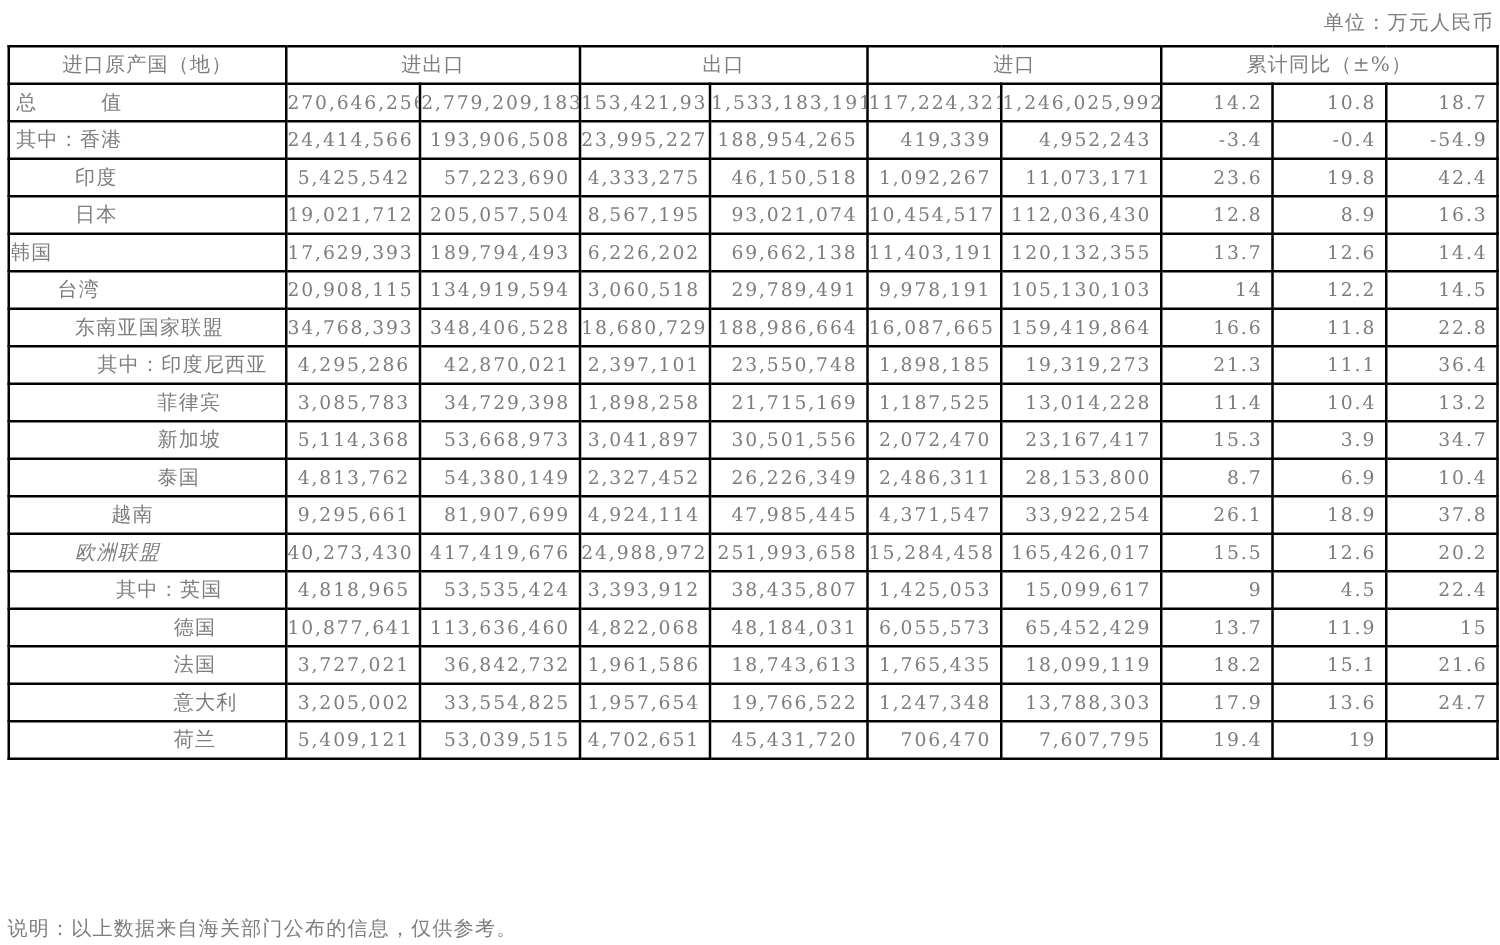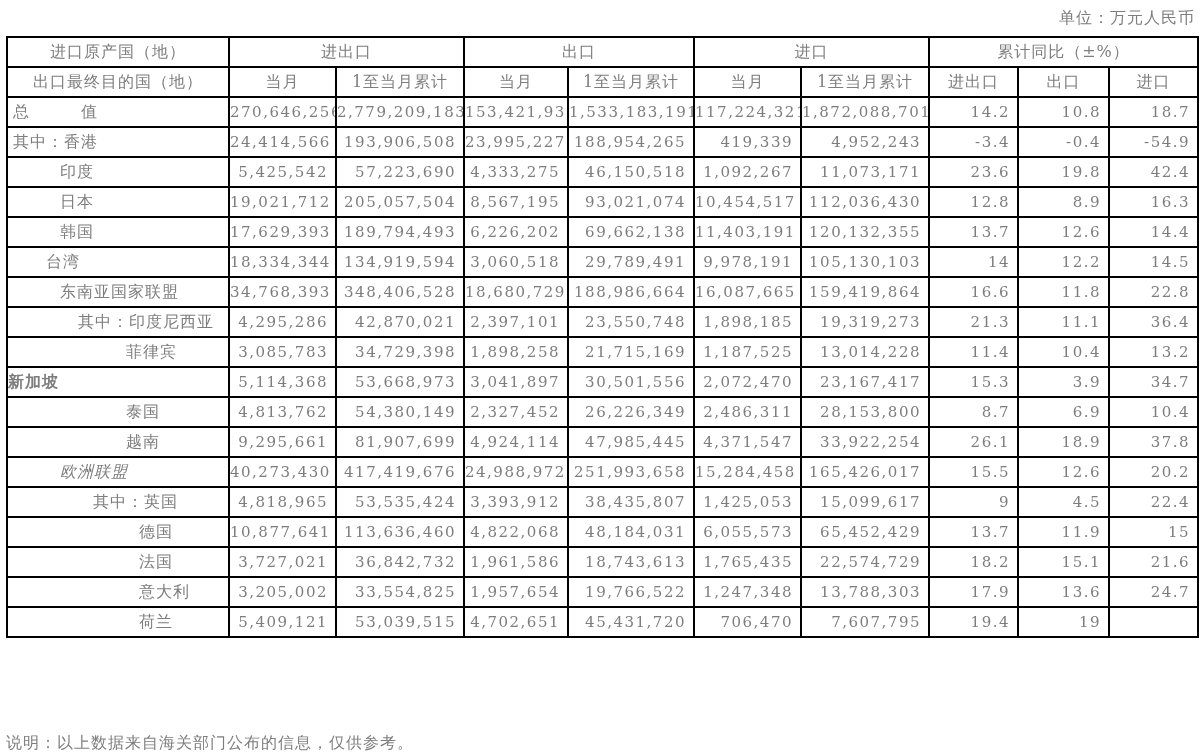--- a/index.html
+++ b/index.html
@@ -47,42 +47,30 @@
       <col style="width:89px">
   </colgroup>
   <thead>
     <tr>
       <th>进口原产国（地）</th>
       <th colspan="2">进出口</th>
       <th colspan="2">出口</th>
       <th colspan="2">进口</th>
       <th colspan="3">累计同比（±%）</th>
     </tr>
-    <tr>
-      <th>出口最终目的国（地）</th>
-      <th>当月</th>
-      <th>1至当月累计</th>
-      <th>当月</th>
-      <th>1至当月累计</th>
-      <th>当月</th>
-      <th>1至当月累计</th>
-      <th>进出口</th>
-      <th>出口</th>
-      <th>进口</th>
-    </tr>
   </thead>
   <tbody>
       <tr>
         <td class="label" style="padding-left: 5px;">总　　　值</td>
         <td class="num">270,646,256</td>
         <td class="num">2,779,209,183</td>
         <td class="num">153,421,935</td>
         <td class="num">1,533,183,191</td>
         <td class="num">117,224,321</td>
-        <td class="num">1,872,088,701</td>
+        <td class="num">1,246,025,992</td>
         <td class="num">14.2</td>
         <td class="num">10.8</td>
         <td class="num">18.7</td>
       </tr>
       <tr>
         <td class="label" style="padding-left: 5px;">其中：香港</td>
         <td class="num">24,414,566</td>
         <td class="num">193,906,508</td>
         <td class="num">23,995,227</td>
         <td class="num">188,954,265</td>
@@ -110,34 +98,34 @@
         <td class="num">205,057,504</td>
         <td class="num">8,567,195</td>
         <td class="num">93,021,074</td>
         <td class="num">10,454,517</td>
         <td class="num">112,036,430</td>
         <td class="num">12.8</td>
         <td class="num">8.9</td>
         <td class="num">16.3</td>
       </tr>
       <tr>
-        <td class="label" style="padding-left: 52px; border-radius: 14px;">韩国</td>
+        <td class="label" style=" border-radius: 14px;">韩国</td>
         <td class="num">17,629,393</td>
         <td class="num">189,794,493</td>
         <td class="num">6,226,202</td>
         <td class="num">69,662,138</td>
         <td class="num">11,403,191</td>
         <td class="num">120,132,355</td>
         <td class="num">13.7</td>
         <td class="num">12.6</td>
         <td class="num">14.4</td>
       </tr>
       <tr>
         <td class="label" style="padding-left: 38px;">台湾</td>
-        <td class="num">18,334,344</td>
+        <td class="num">20,908,115</td>
         <td class="num">134,919,594</td>
         <td class="num">3,060,518</td>
         <td class="num">29,789,491</td>
         <td class="num">9,978,191</td>
         <td class="num">105,130,103</td>
         <td class="num">14</td>
         <td class="num">12.2</td>
         <td class="num">14.5</td>
       </tr>
       <tr>
@@ -170,21 +158,21 @@
         <td class="num">34,729,398</td>
         <td class="num">1,898,258</td>
         <td class="num">21,715,169</td>
         <td class="num">1,187,525</td>
         <td class="num">13,014,228</td>
         <td class="num">11.4</td>
         <td class="num">10.4</td>
         <td class="num">13.2</td>
       </tr>
       <tr>
-        <td class="label" style=" font-weight: bold;">新加坡</td>
+        <td class="label" style="padding-left: 118px;">新加坡</td>
         <td class="num">5,114,368</td>
         <td class="num">53,668,973</td>
         <td class="num">3,041,897</td>
         <td class="num">30,501,556</td>
         <td class="num">2,072,470</td>
         <td class="num">23,167,417</td>
         <td class="num">15.3</td>
         <td class="num">3.9</td>
         <td class="num">34.7</td>
       </tr>
@@ -194,21 +182,21 @@
         <td class="num">54,380,149</td>
         <td class="num">2,327,452</td>
         <td class="num">26,226,349</td>
         <td class="num">2,486,311</td>
         <td class="num">28,153,800</td>
         <td class="num">8.7</td>
         <td class="num">6.9</td>
         <td class="num">10.4</td>
       </tr>
       <tr>
-        <td class="label" style="padding-left: 118px;">越南</td>
+        <td class="label" style="padding-left: 81px;">越南</td>
         <td class="num">9,295,661</td>
         <td class="num">81,907,699</td>
         <td class="num">4,924,114</td>
         <td class="num">47,985,445</td>
         <td class="num">4,371,547</td>
         <td class="num">33,922,254</td>
         <td class="num">26.1</td>
         <td class="num">18.9</td>
         <td class="num">37.8</td>
       </tr>
@@ -248,21 +236,21 @@
         <td class="num">11.9</td>
         <td class="num">15</td>
       </tr>
       <tr>
         <td class="label" style="padding-left: 131px;">法国</td>
         <td class="num">3,727,021</td>
         <td class="num">36,842,732</td>
         <td class="num">1,961,586</td>
         <td class="num">18,743,613</td>
         <td class="num">1,765,435</td>
-        <td class="num">22,574,729</td>
+        <td class="num">18,099,119</td>
         <td class="num">18.2</td>
         <td class="num">15.1</td>
         <td class="num">21.6</td>
       </tr>
       <tr>
         <td class="label" style="padding-left: 131px;">意大利</td>
         <td class="num">3,205,002</td>
         <td class="num">33,554,825</td>
         <td class="num">1,957,654</td>
         <td class="num">19,766,522</td>

